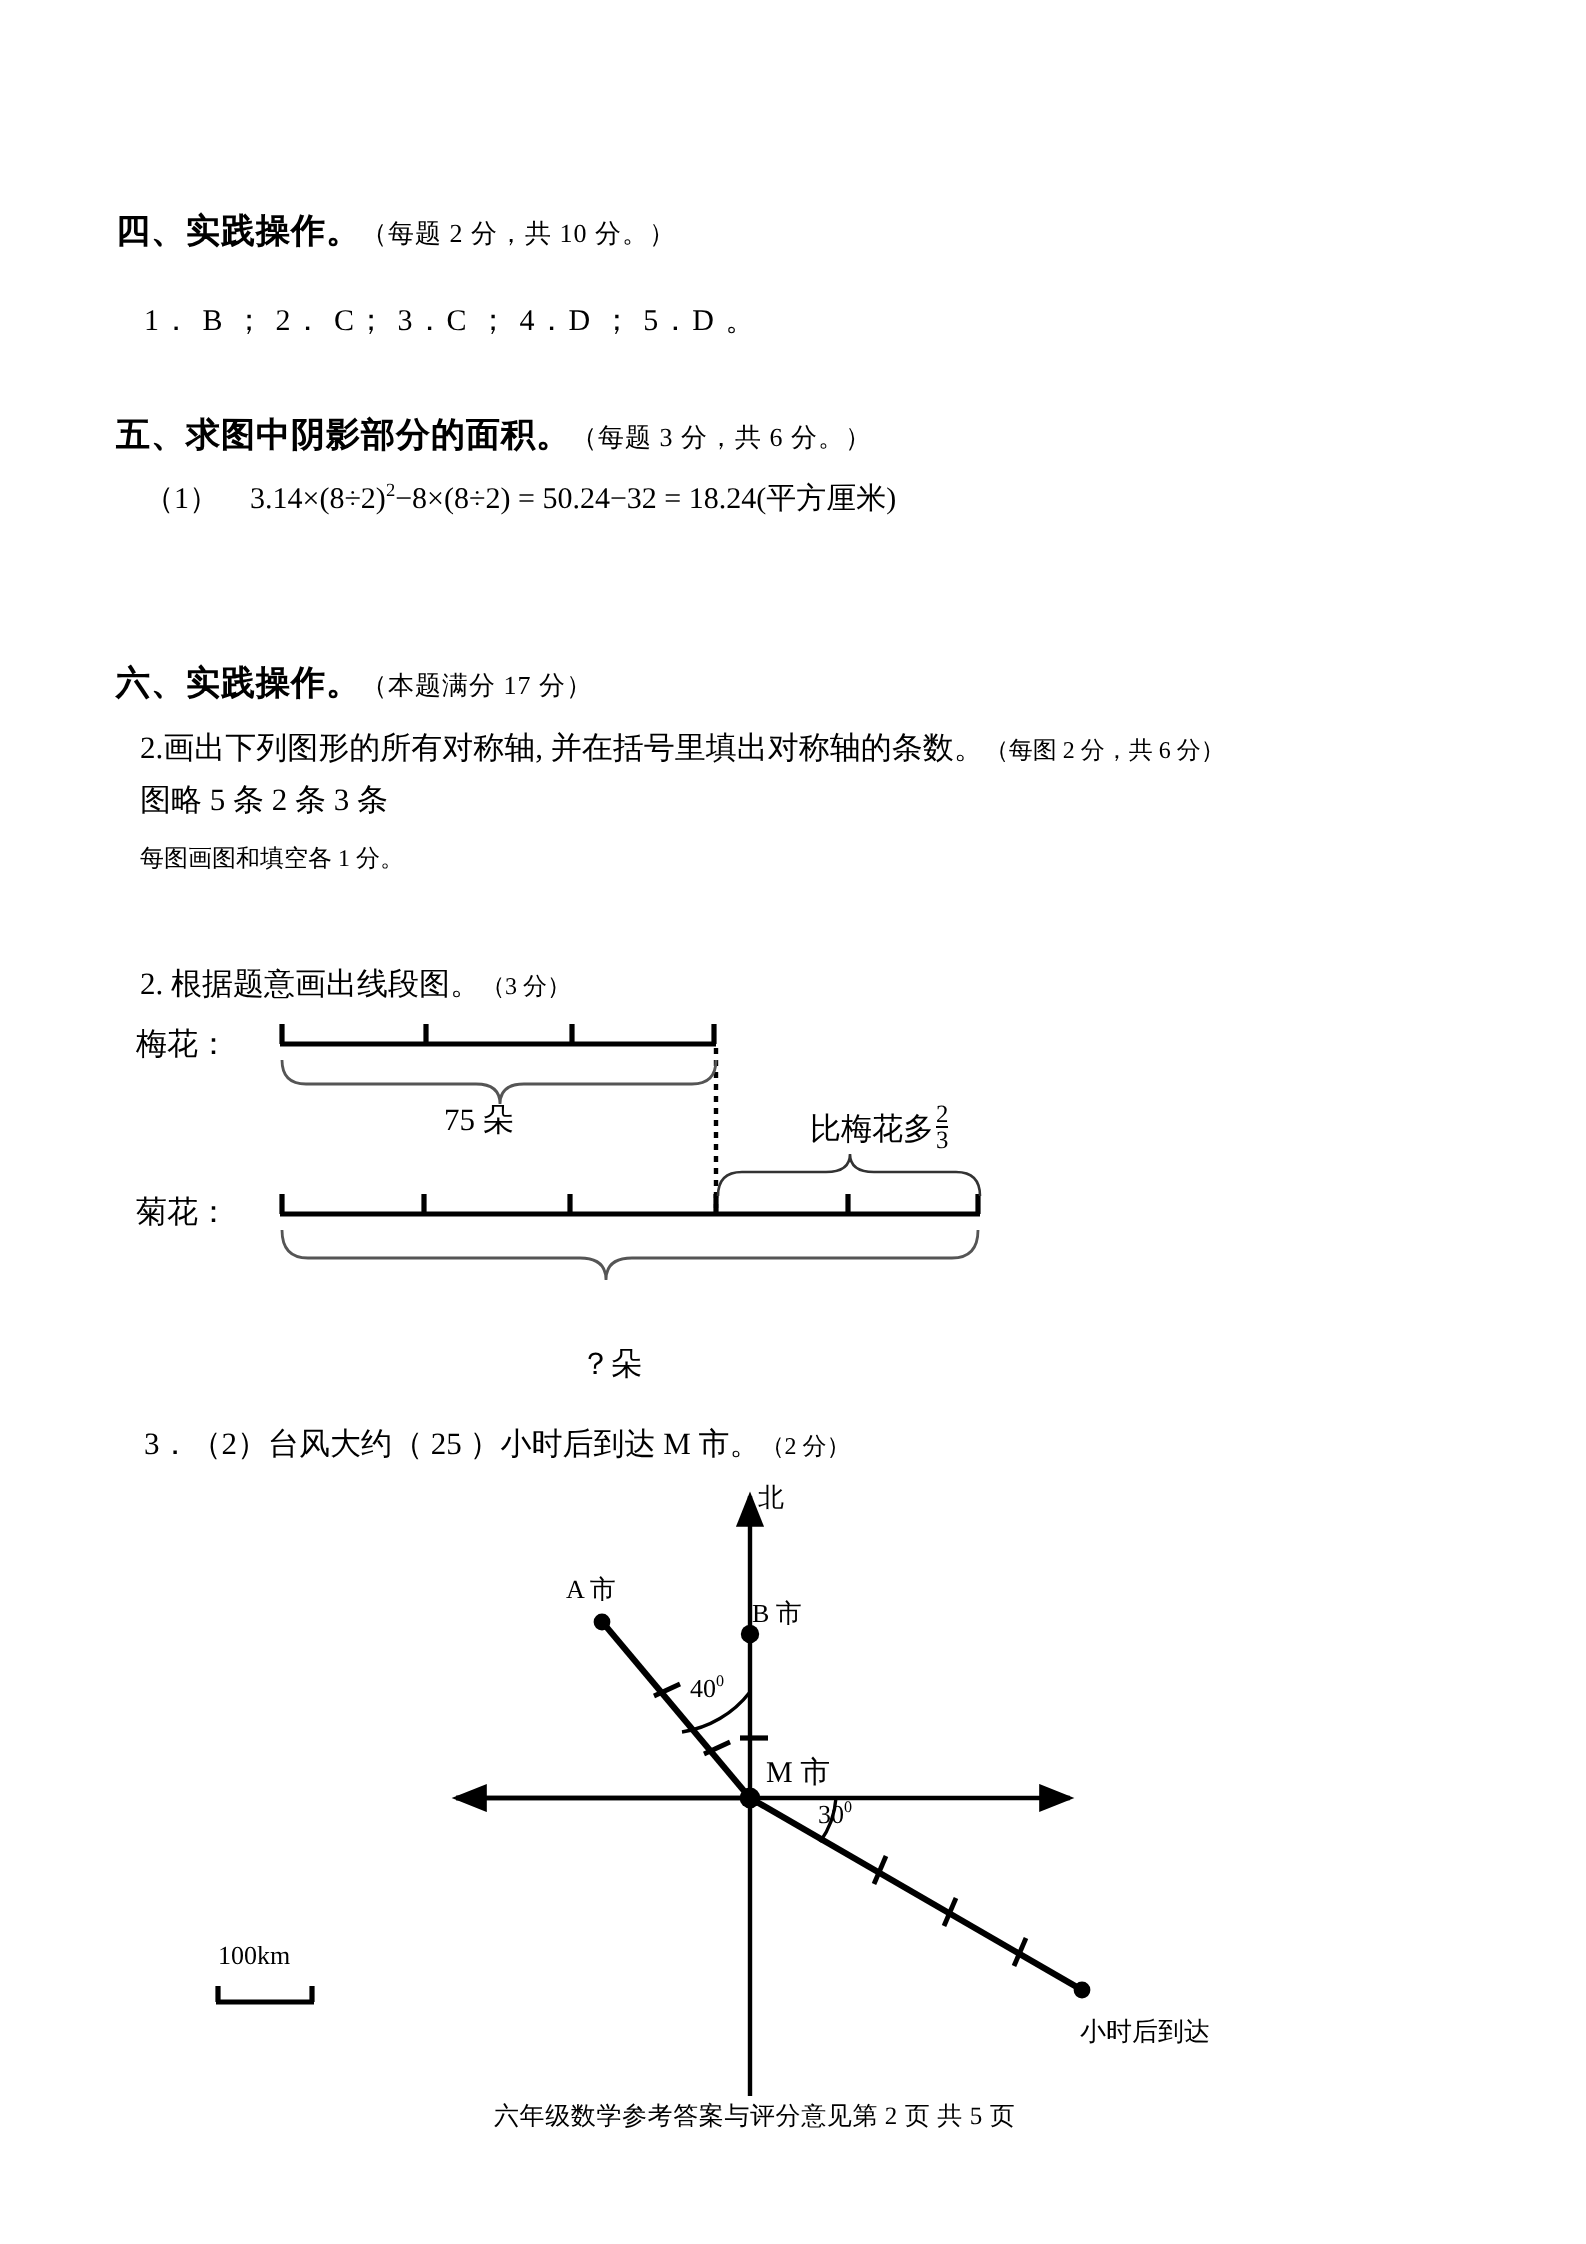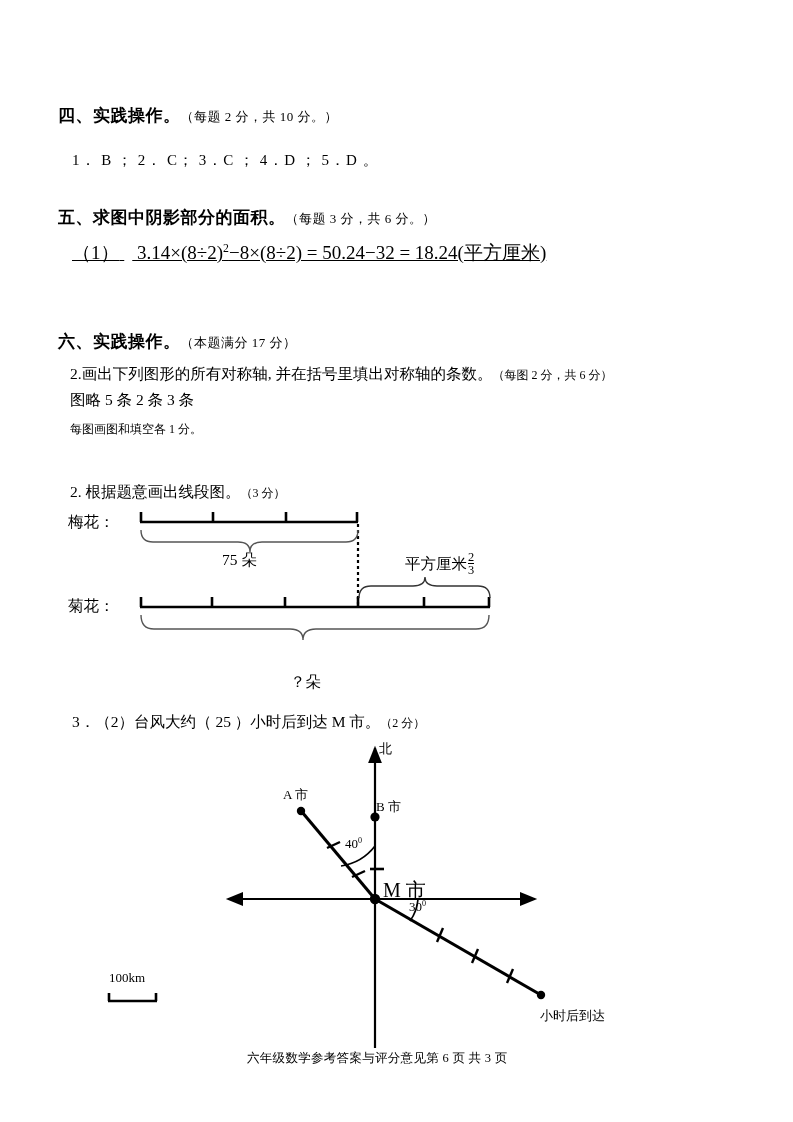--- a/index.html
+++ b/index.html
@@ -29,21 +29,21 @@
   }
   .hd-note {
     font-weight: normal;
     font-size: 13px;
   }
   .body-txt { font-size: 15.5px; }
   .small-txt { font-size: 12px; }
   .mono-ans { font-size: 15px; letter-spacing: 1px; }
 
   
-  .formula { font-size: 19px; text-decoration: underline; }
+  .formula { font-size: 15px; }
   sup.exp { font-size: 0.62em; vertical-align: super; }
   .frac {
     display: inline-block;
     vertical-align: -0.45em;
     text-align: center;
     font-size: 0.86em;
     line-height: 1.05;
     margin: 0 2px;
   }
   .frac .num { display: block; padding: 0 2px; }
@@ -64,21 +64,21 @@
   .frac-sm .den { display: block; border-top: 1px solid #000; }
 
   
   #segment-diagram { position: absolute; left: 0; top: 0; }
   .seg-label { font-size: 15.5px; }
 
   
   #compass-diagram { position: absolute; left: 0; top: 0; }
   .map-label { font-size: 13px; font-family: "Liberation Serif", serif; }
   .map-label-cn { font-size: 13px; }
-  .map-label-m { font-size: 20px; }
+  .map-label-m { font-size: 15px; }
 
   .footer-txt {
     font-size: 12.5px;
     letter-spacing: 0.3px;
   }
 </style>
 </head>
 <body>
 
 <div class="page">
@@ -149,21 +149,21 @@
     <path d="M141,615 q0,14 13,14 L290,629 q13,0 13,11 q0,-11 13,-11 L476,629 q13,0 13,-14" stroke="#555" stroke-width="1.4" fill="none"></path>
   </svg>
 
   <div class="abs seg-label" style="left:68px; top:512px;">梅花：</div>
 
   <div class="abs seg-label" style="left:68px; top:596px;">菊花：</div>
 
   <div class="abs seg-label" style="left:222px; top:550px;">75 朵</div>
 
   <div class="abs seg-label" style="left:405px; top:551px;">
-    <span>平方厘米</span><span class="frac-sm"><span class="num">2</span><span class="den">3</span></span>
+    <span>比梅花多</span><span class="frac-sm"><span class="num">2</span><span class="den">3</span></span>
   </div>
 
   <div class="abs seg-label" style="left:290px; top:672px;">？朵</div>
 
   <div class="abs body-txt" style="left:72px; top:712px;text-align:center;">
     <span>3．（2）台风大约（  25  ）小时后到达 M 市。</span><span class="small-txt">（2 分）</span>
   </div>
 
   <svg id="compass-diagram" width="793" height="1122" style="pointer-events:none;">
     <defs>
@@ -225,15 +225,15 @@
   </div>
 
   <div class="abs map-label" style="left:409px; top:899px;">
     <span>30</span><sup class="exp">0</sup>
   </div>
 
   <div class="abs map-label-cn" style="left:540px; top:1007px;">小时后到达</div>
 
   <div class="abs map-label" style="left:109px; top:970px;">100km</div>
 
-  <div class="abs footer-txt" style="left:247px; top:1050px;">六年级数学参考答案与评分意见第 6 页 共 3 页</div>
+  <div class="abs footer-txt" style="left:247px; top:1050px;">六年级数学参考答案与评分意见第 2 页 共 5 页</div>
 
 </div>
 
 </body></html>

